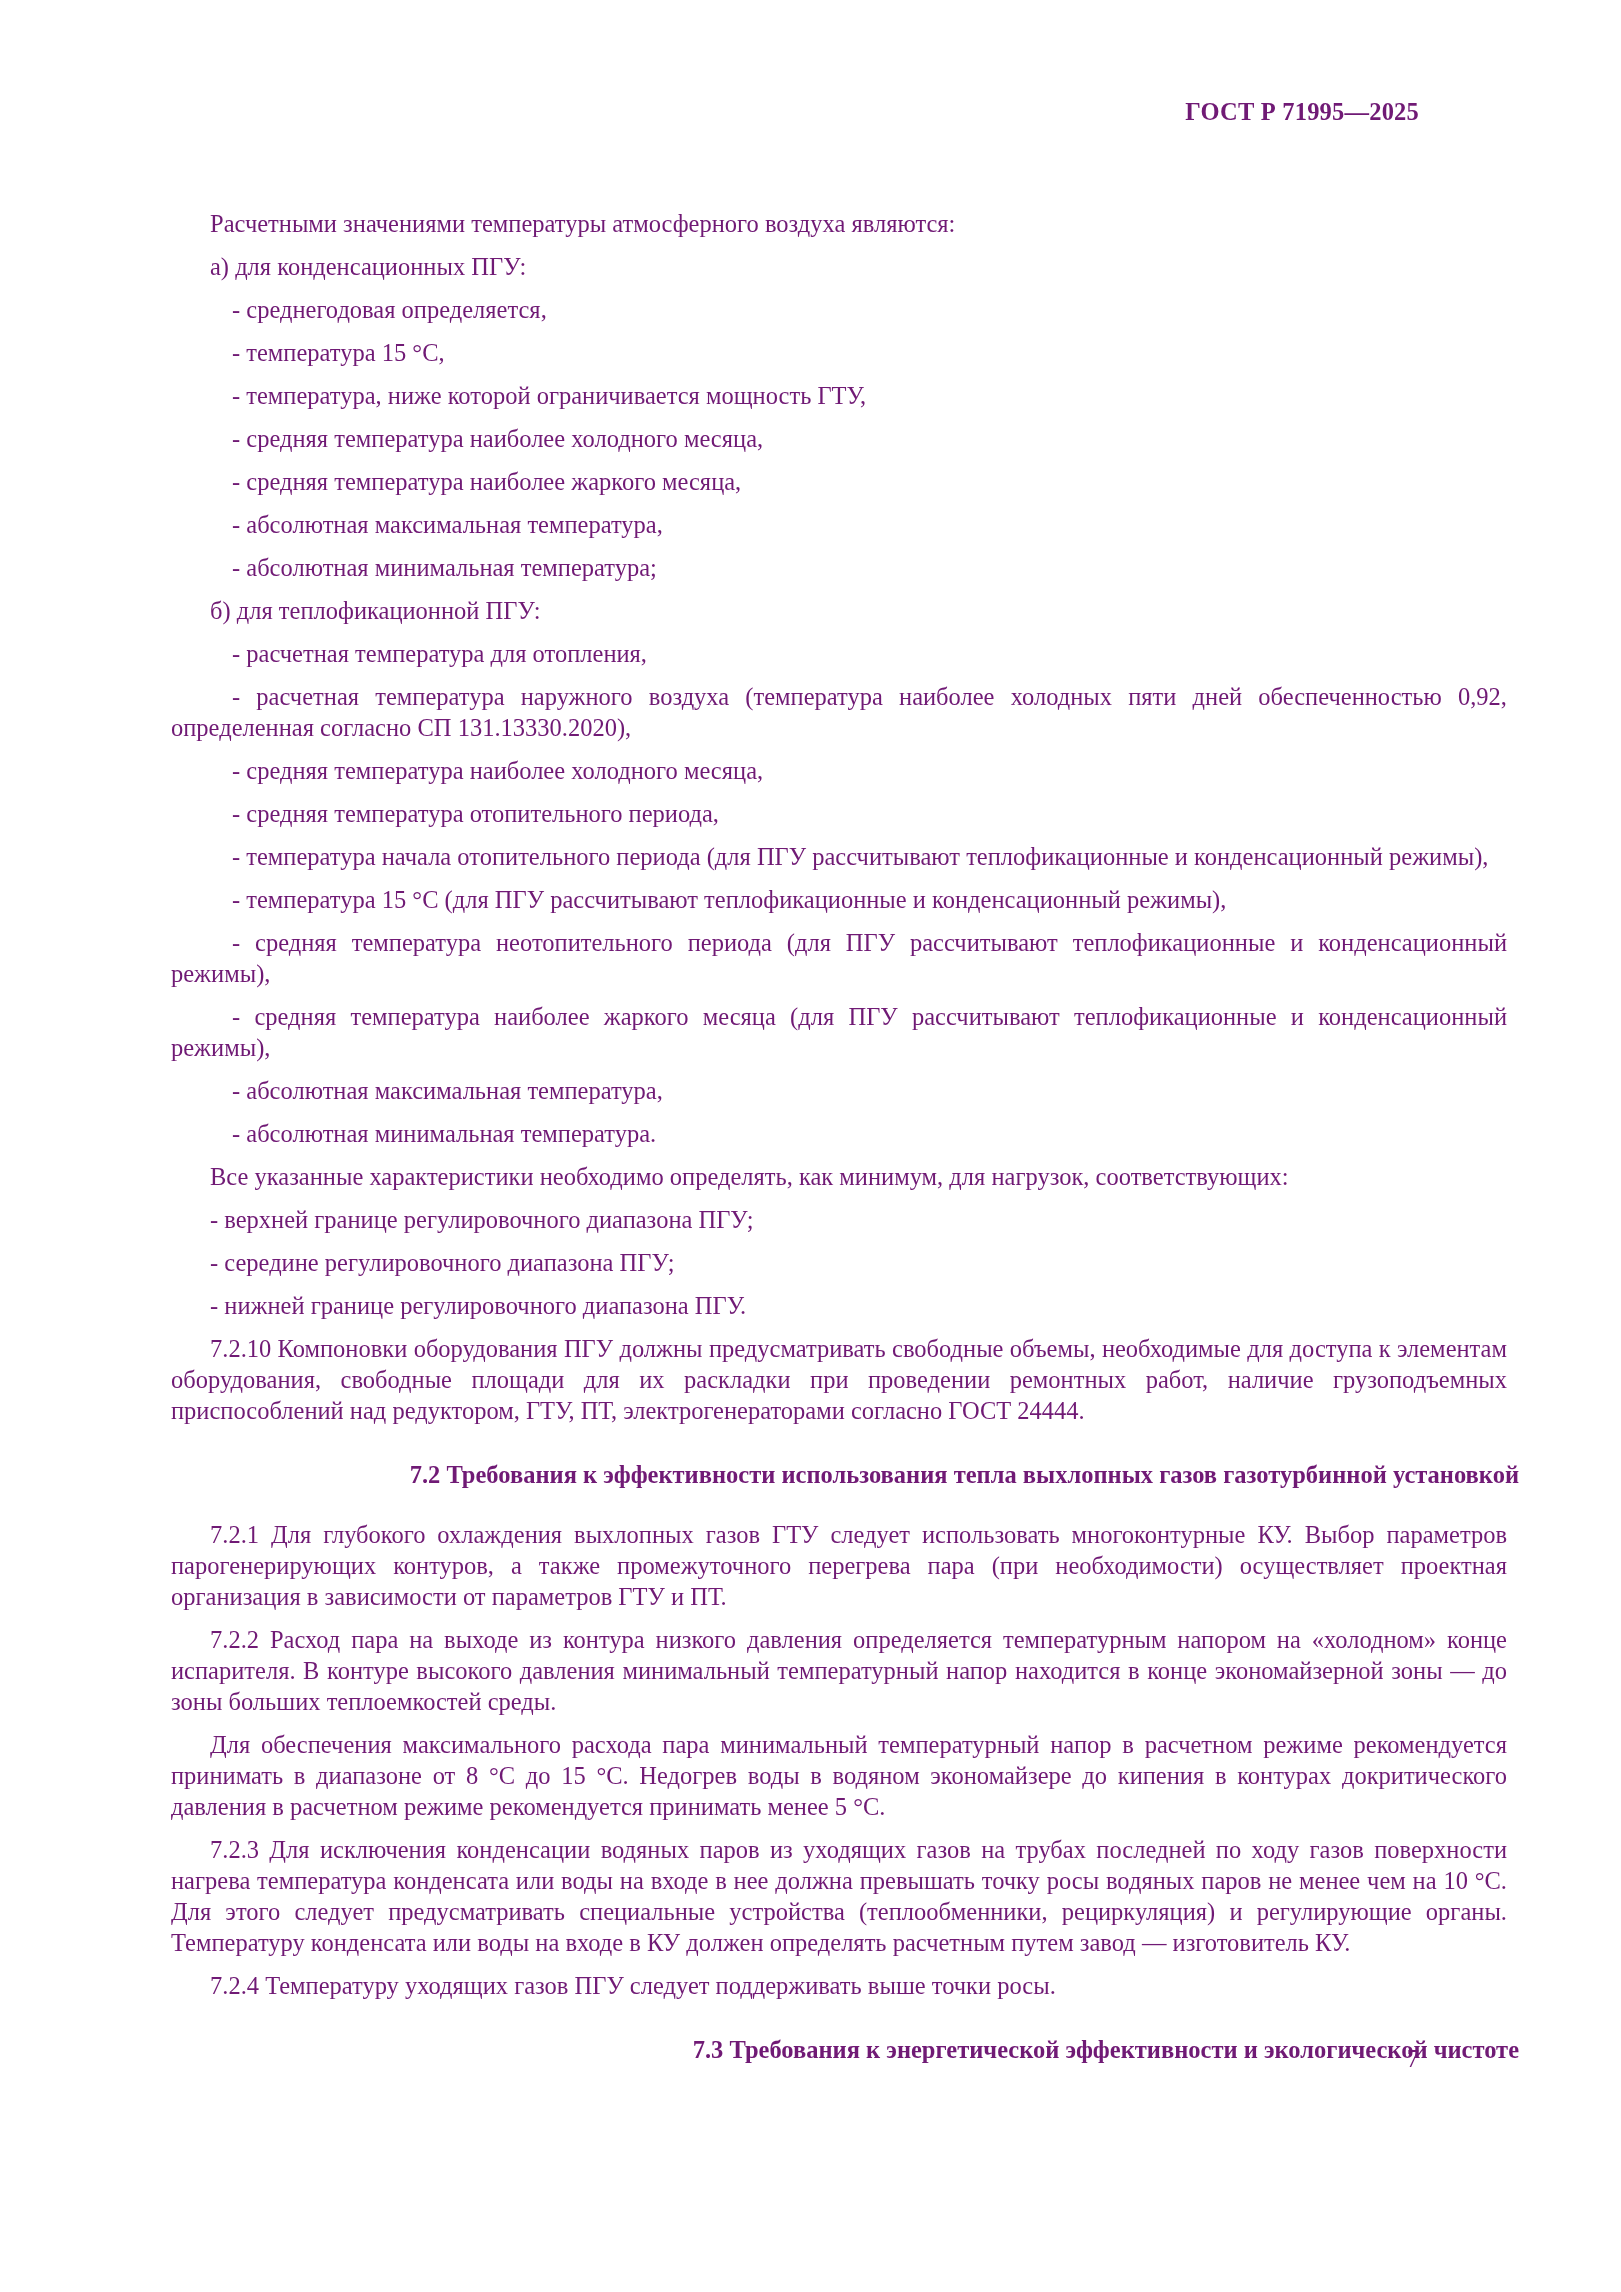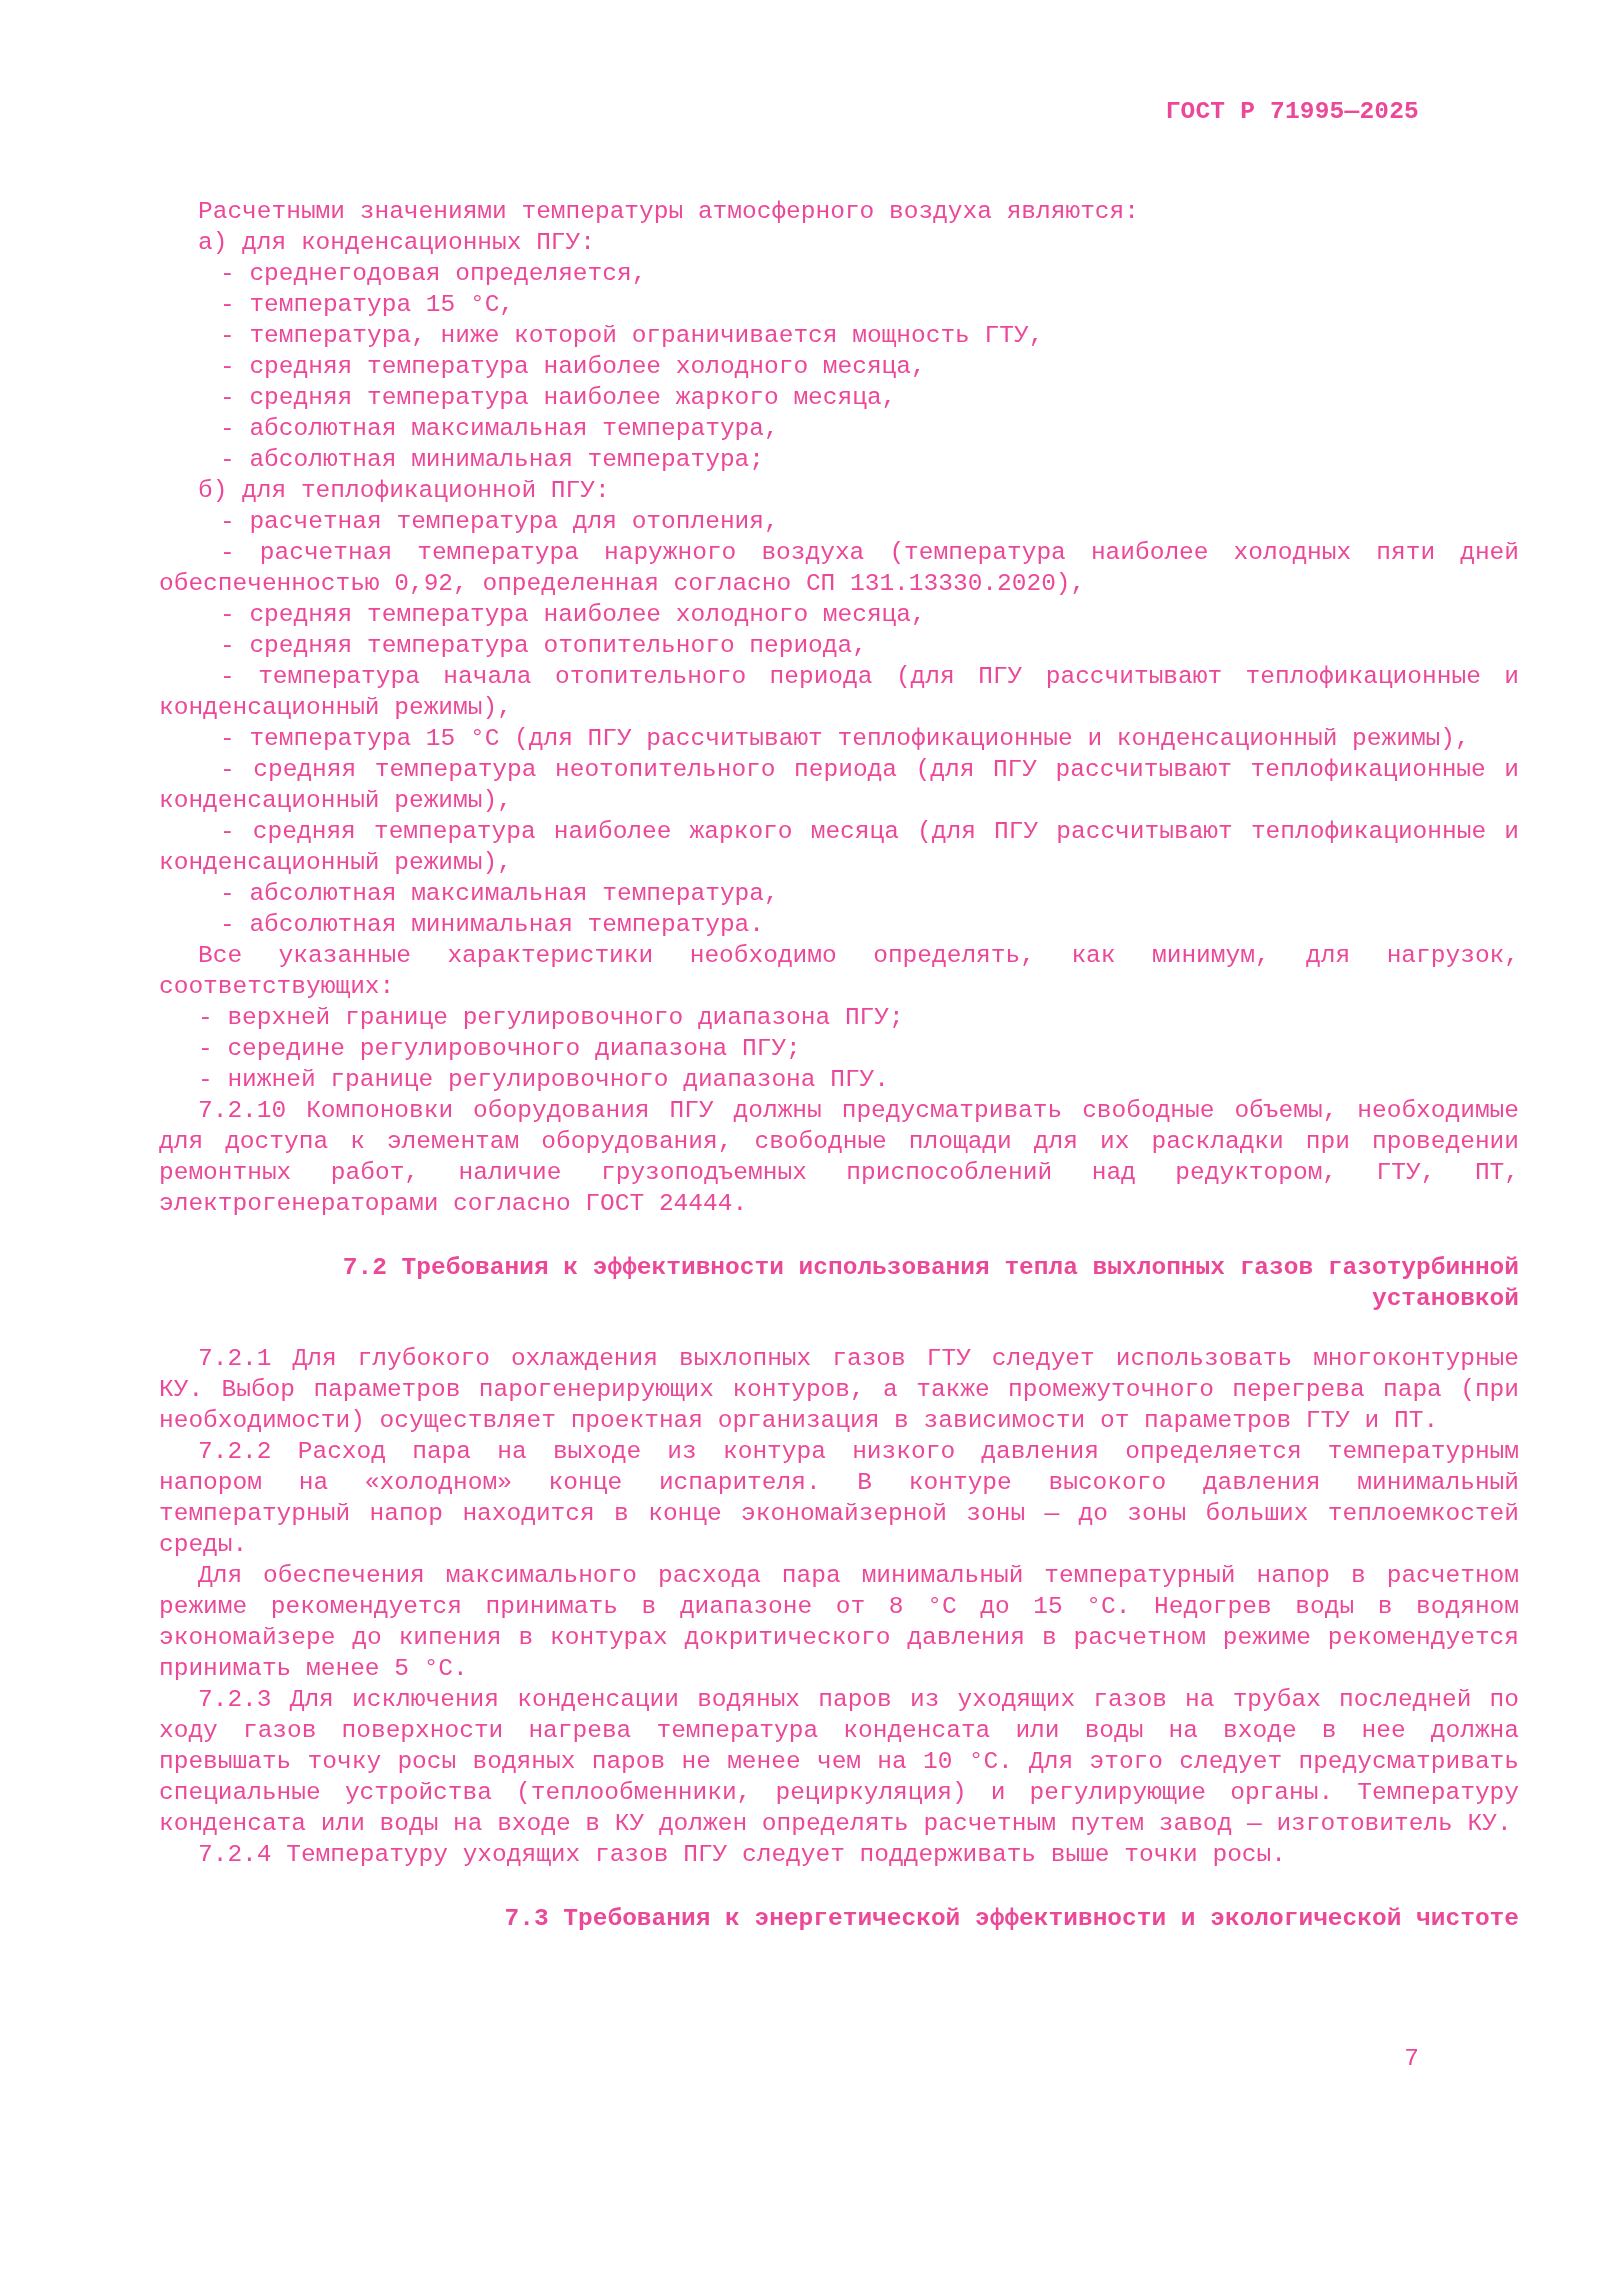--- a/index.html
+++ b/index.html
@@ -6,43 +6,43 @@
     margin: 0;
     padding: 0;
     background: #ffffff;
   }
   .page {
     position: relative;
     width: 1593px;
     height: 2293px;
     background: #ffffff;
     overflow: hidden;
-    font-family: Liberation Mono, monospace;
-    color: #ec4899;
+    font-family: Liberation Serif, serif;
+    color: #701a75;
   }
   .running-header {
     position: absolute;
     top: 98px;
     left: 159px;
     width: 1260px;
     text-align: right;
     font-size: 24.5px;
     font-weight: 700;
     letter-spacing: 0.2px;
   }
   .content {
     position: absolute;
     top: 196px;
     left: 159px;
     width: 1360px;
     font-size: 24.5px;
     line-height: 31px;
   }
   .blk {
-    margin: 0;
+    margin: 12px;
     text-align: justify;
   }
   .blk-p  { text-indent: 39px; }
   .blk-li { text-indent: 61px; }
   .blk-li0{ text-indent: 39px; }
   .blk-h {
     font-weight: 700;
     text-align: right;
     text-indent: 0;
     padding-left: 39px;

